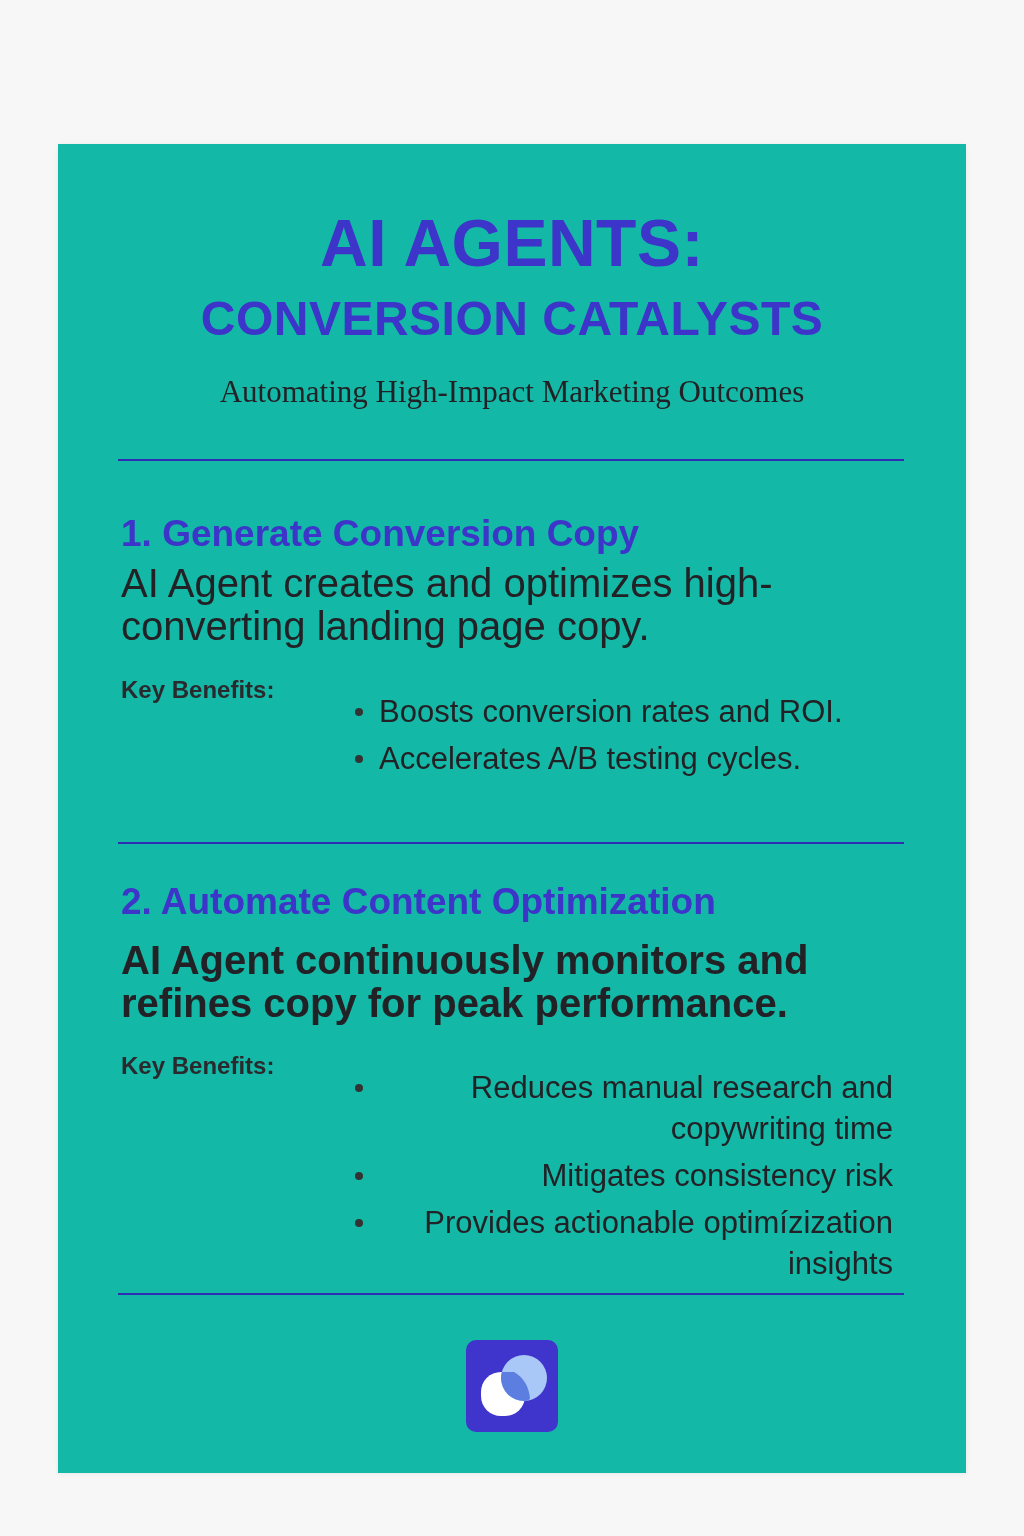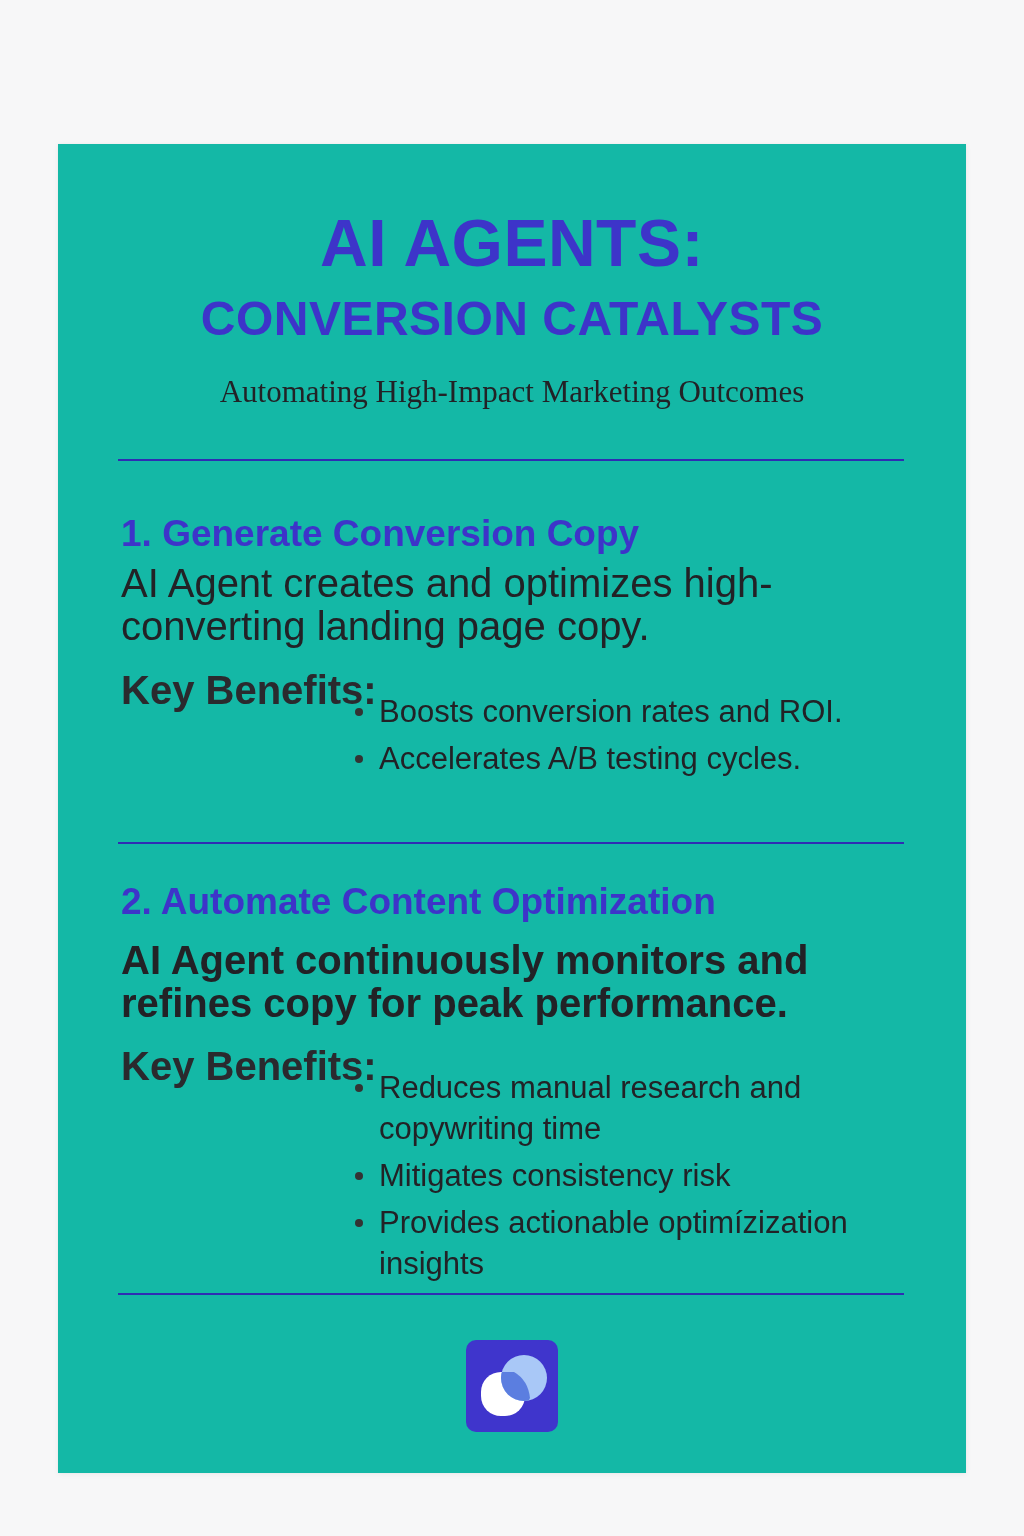--- a/index.html
+++ b/index.html
@@ -53,21 +53,21 @@
     font-size: 40px; line-height: 43px;
     color: #222226;
   }
   .benefits {
     position: absolute;
     left: 63px; width: 800px;
   }
   .benefits-label {
     position: absolute;
     left: 0; top: 0;
-    font-size: 40px; line-height: 48px;
+    font-size: 24px; line-height: 48px;
     color: #2a2a2e;
     font-weight: bold;
   }
   .benefit-list {
     position: absolute;
     left: 232px; top: 0;
     list-style: none;
     width: 560px;
     margin-top: 25px;
   }
@@ -110,21 +110,21 @@
       <li class="benefit-item"><span class="bullet"></span><span>Accelerates A/B testing cycles.</span></li>
     </ul>
   </div>
 
   <div class="divider" style="top:698px;"></div>
 
   <div class="section-title" style="top:736px;">2. Automate Content Optimization</div>
   <div class="desc" style="top:795px; width:700px;font-weight:bold;">AI Agent continuously monitors and refines copy for peak performance.</div>
   <div class="benefits" style="top:898px;">
     <div class="benefits-label">Key Benefits:</div>
-    <ul class="benefit-list" style="width:540px;">
+    <ul class="benefit-list" style="width:540px;text-align:right;">
       <li class="benefit-item"><span class="bullet"></span><span>Reduces manual research and copywriting time</span></li>
       <li class="benefit-item"><span class="bullet"></span><span>Mitigates consistency risk</span></li>
       <li class="benefit-item"><span class="bullet"></span><span>Provides actionable optimízization insights</span></li>
     </ul>
   </div>
 
   <div class="divider" style="top:1149px;"></div>
 
   <div class="logo">
     <svg width="92" height="92" viewBox="0 0 92 92">

